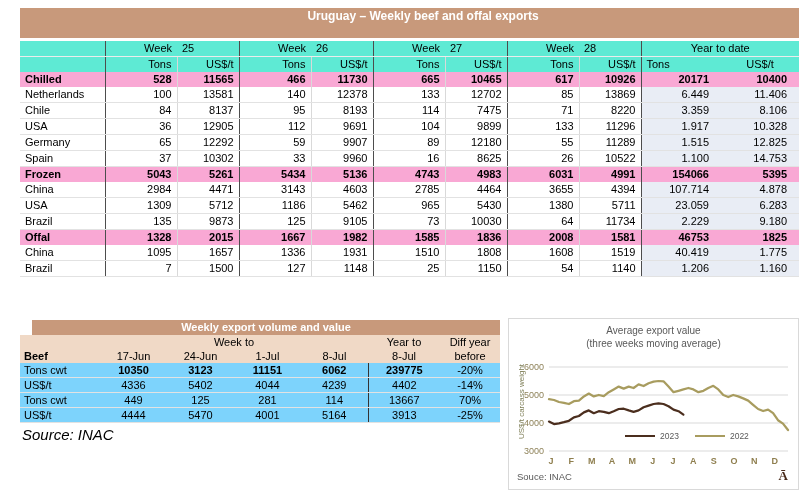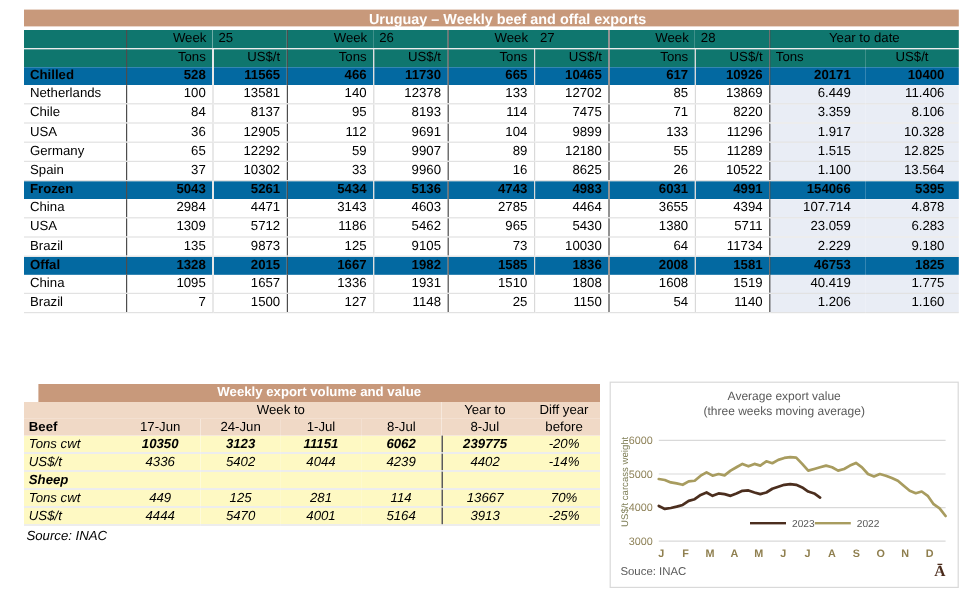--- a/index.html
+++ b/index.html
@@ -4,57 +4,57 @@
 <style>
   html,body{margin:0;padding:0;background:#fff;}
   body{width:811px;height:504px;font-family:"Liberation Sans",sans-serif;color:#000;position:relative;overflow:hidden;}
   #app{position:absolute;inset:0;}
 
   
   .tbar{background:#C8997B;color:#fff;font-weight:bold;text-align:center;}
 
   
   #main-block{position:absolute;left:20px;top:8px;width:779px;}
-  #main-block .tbar{height:14px;line-height:17px;font-size:12px;margin-bottom:3px;padding-left:27px;}
+  #main-block .tbar{height:30px;line-height:17px;font-size:12px;margin-bottom:3px;padding-left:27px;}
   table{border-collapse:collapse;table-layout:fixed;}
   #mt{width:779px;font-size:11px;}
   #mt td{height:15px;line-height:15px;padding:0 5px;white-space:nowrap;overflow:hidden;}
   #mt .num{text-align:right;}
   #mt .bL{border-left:1px solid #4d4d4d;}
   #mt .bl{border-left:1px solid #d9d9d9;}
-  #mt thead td{background:#0f766e;}
+  #mt thead td{background:#5eead4;}
   #mt thead tr.h1 td{border-bottom:1px solid #ececec;}
   #mt .wkw{text-align:right;}
   #mt .wkn{text-align:left;}
   #mt .ytd-t{text-align:center;}
-  #mt tbody tr.sec td{background:#0369a1;font-weight:bold;margin-top:32px;}
+  #mt tbody tr.sec td{background:#f9a8d4;font-weight:bold;margin-top:32px;}
   #mt tbody tr.data td{border-bottom:1px solid #e2e2e2;}
   #mt tbody tr.data td.ytd{background:#E9EDF5;}
   #mt td.ytdpad{padding-right:12px;}
 
   
   #weekly-block{position:absolute;left:20px;top:320px;width:480px;}
   #weekly-block .tbar{height:15px;line-height:15px;font-size:11px;margin-left:12px;}
   #wt{width:480px;font-size:11px;}
   #wt td{height:14px;line-height:14px;padding:0 3px;text-align:center;white-space:nowrap;overflow:hidden;}
   #wt .wlabel{text-align:left;padding-left:4px;}
   #wt thead td{background:#F0D9C6;}
-  #wt tbody td{background:#fef9c3;font-style:italic;}
+  #wt tbody td{background:#7dd3fc;}
   #wt tbody tr td{border-bottom:1px solid #e2e2e2;}
   #wt .yr{border-left:1px solid #333;}
   #wt .b{font-weight:bold;}
-  #wt-src{font-style:italic;font-size:11px;margin-top:3px;padding-left:2px;}
+  #wt-src{font-style:italic;font-size:15px;margin-top:3px;padding-left:2px;}
 
   
   #chart-panel{position:absolute;left:508px;top:318px;width:291px;height:172px;border:1px solid #d9d9d9;background:#fff;box-sizing:border-box;}
   #c-title{position:absolute;top:6px;left:0;width:100%;text-align:center;font-size:10px;color:#595959;}
   #c-sub{position:absolute;top:19px;left:0;width:100%;text-align:center;font-size:10px;color:#595959;}
   #c-ylab{position:absolute;left:-28px;top:78px;width:80px;text-align:center;font-size:8px;color:#7e7e56;transform:rotate(-90deg);}
   #chart-svg{position:absolute;top:0;left:0;}
-  #c-legend{position:absolute;left:116px;top:112px;display:flex;align-items:center;font-size:8.5px;color:#595959;}
+  #c-legend{position:absolute;left:116px;top:112px;display:flex;align-items:center;gap:16px;font-size:8.5px;color:#595959;}
   .leg-item{display:flex;align-items:center;gap:5px;}
   .leg-swatch{width:30px;height:2.5px;display:inline-block;}
   #c-src{position:absolute;left:8px;bottom:7px;font-size:9.5px;color:#595959;}
   #c-logo{position:absolute;right:10px;bottom:5px;font-size:13px;font-weight:bold;color:#4A2B1B;font-family:"Liberation Serif",serif;}
 </style>
 </head>
 <body>
 
 <div id="app">
 
@@ -171,21 +171,21 @@
             <td class="name">Spain</td>
             <td class="num bL">37</td>
             <td class="num bl">10302</td>
             <td class="num bL">33</td>
             <td class="num bl">9960</td>
             <td class="num bL">16</td>
             <td class="num bl">8625</td>
             <td class="num bL">26</td>
             <td class="num bl">10522</td>
             <td class="num bL ytd ytdpad">1.100</td>
-            <td class="num ytd ytdpad">13.564</td>
+            <td class="num ytd ytdpad">14.753</td>
           </tr>
           <tr class="sec">
             <td class="name">Frozen</td>
             <td class="num bL">5043</td>
             <td class="num bl">5261</td>
             <td class="num bL">5434</td>
             <td class="num bl">5136</td>
             <td class="num bL">4743</td>
             <td class="num bl">4983</td>
             <td class="num bL">6031</td>
@@ -315,29 +315,20 @@
             <td>-20%</td>
           </tr>
           <tr class="wdata">
             <td class="wlabel">US$/t</td>
             <td>4336</td>
             <td>5402</td>
             <td>4044</td>
             <td>4239</td>
             <td class="yr">4402</td>
             <td>-14%</td>
-          </tr>
-          <tr class="wsec">
-            <td class="wlabel b">Sheep</td>
-            <td></td>
-            <td></td>
-            <td></td>
-            <td></td>
-            <td class="yr"></td>
-            <td></td>
           </tr>
           <tr class="wdata">
             <td class="wlabel">Tons cwt</td>
             <td>449</td>
             <td>125</td>
             <td>281</td>
             <td>114</td>
             <td class="yr">13667</td>
             <td>70%</td>
           </tr>

